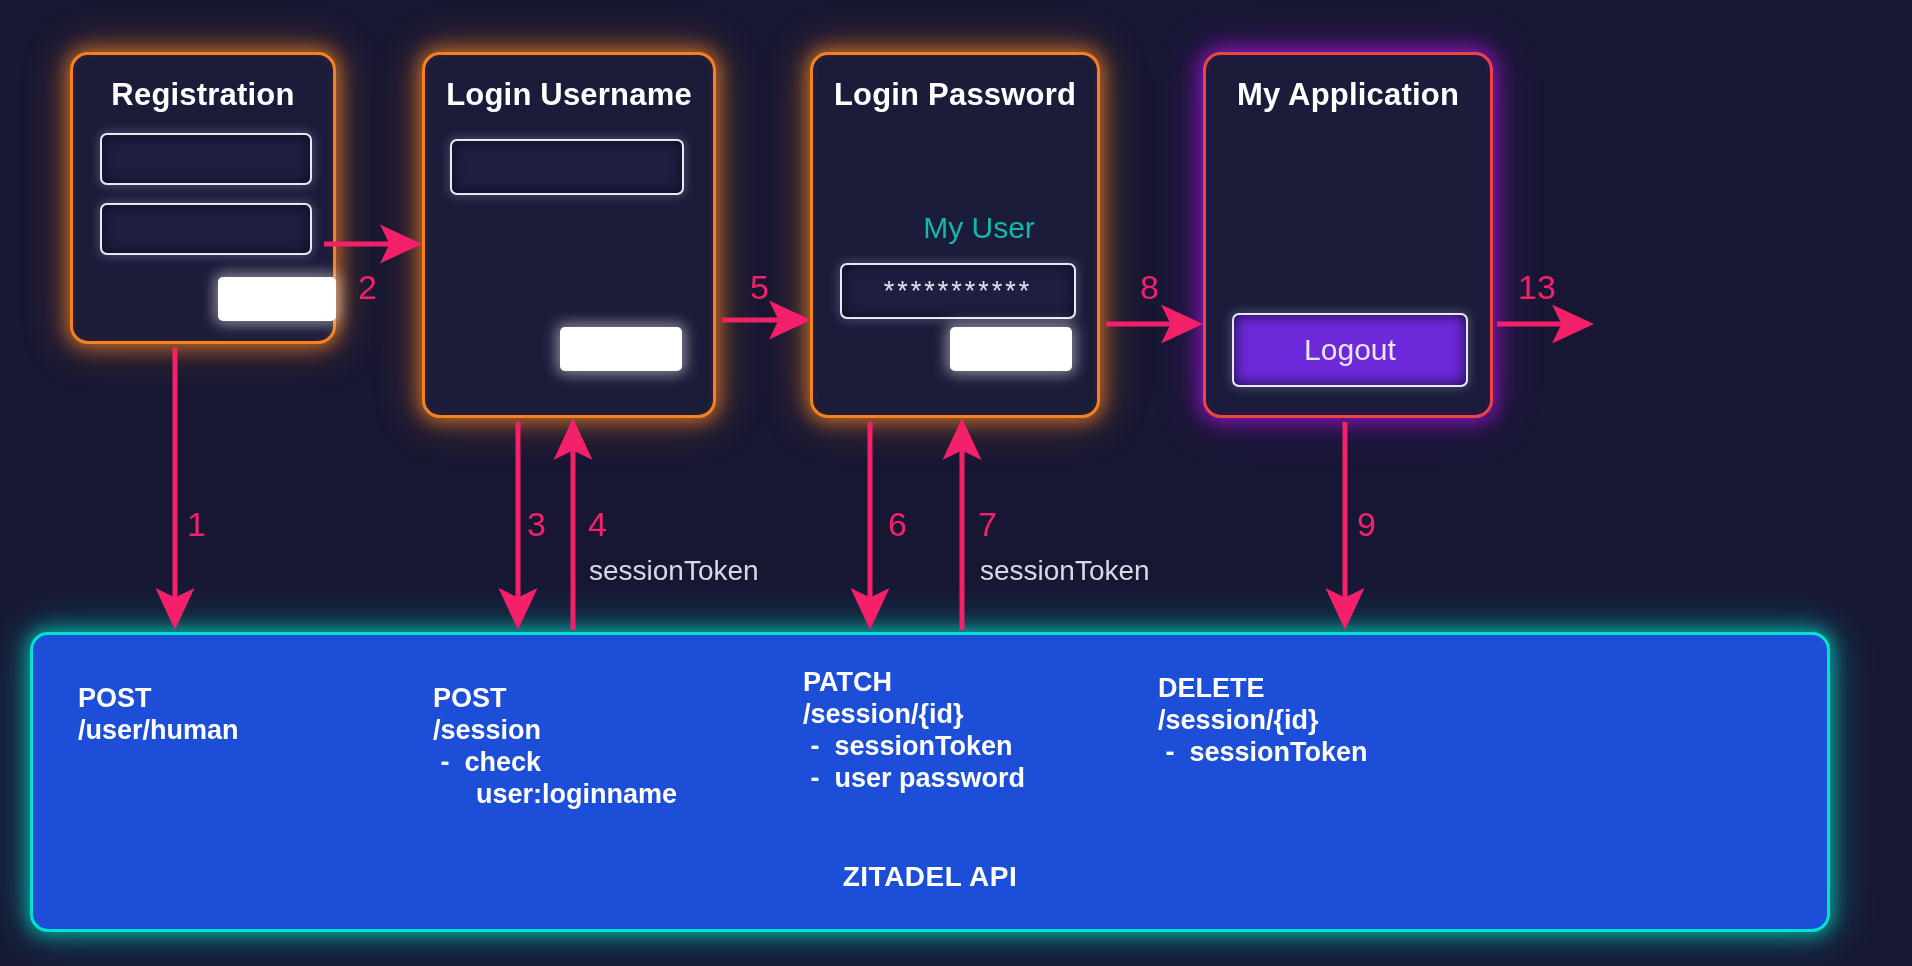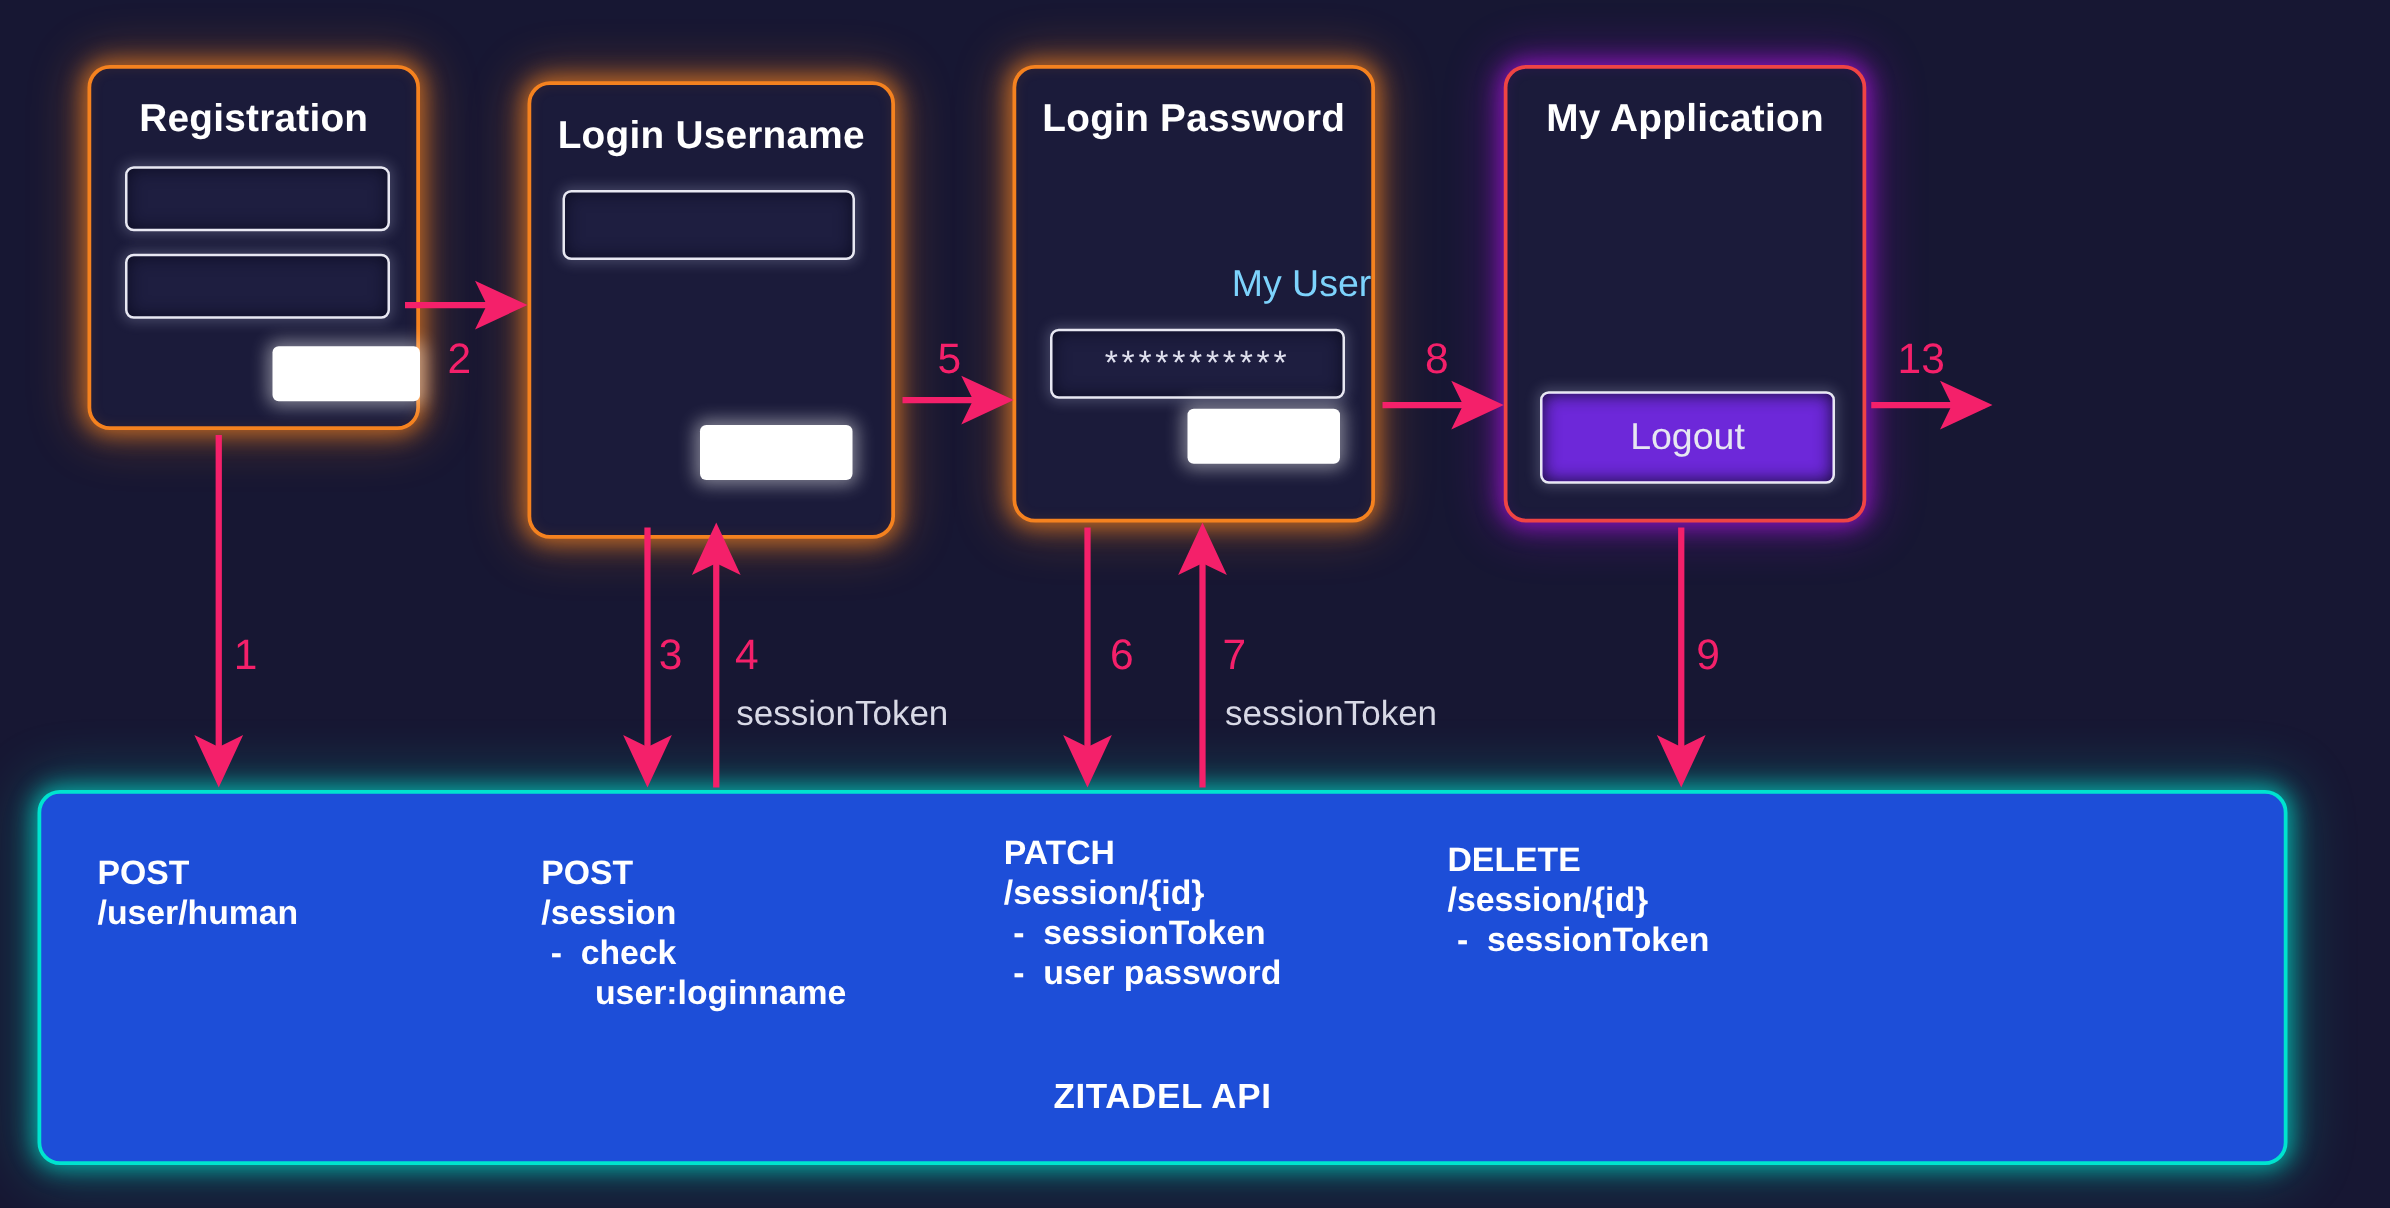--- a/index.html
+++ b/index.html
@@ -49,21 +49,21 @@
     position:absolute;left:0;right:0;top:50%;transform:translateY(-50%);
     text-align:center;font-size:27px;color:#dfe0ee;letter-spacing:3px;
   }
   .btn-white{
     position:absolute;
     background:#ffffff;border-radius:5px;
     box-shadow:0 0 14px 4px rgba(255,255,255,.45);
   }
   .sublabel{
     position:absolute;left:0;right:0;
-    text-align:right;font-size:30px;color:#7dd3fc;font-weight:300;margin-left:48px;
+    text-align:center;font-size:30px;color:#14b8a6;font-weight:300;margin-left:48px;
   }
   .ghost-btn{
     position:absolute;
     border:2px solid #e8e8f2;border-radius:7px;background:#6d28d9;
     box-sizing:border-box;
     box-shadow:0 0 10px 2px rgba(220,225,255,.22),
                inset 0 0 14px rgba(10,10,30,.9);
     display:flex;align-items:center;justify-content:center;
     font-size:30px;color:#e6e7f2;font-weight:300;
   }
@@ -100,21 +100,21 @@
 
 <div id="stage">
 
   <div class="card orange" style="left:26px;top:52px;width:266px;height:292px;margin-left:44px;">
     <div class="card-title">Registration</div>
     <div class="field" style="left:27px;top:78px;width:212px;height:52px;"></div>
     <div class="field" style="left:27px;top:148px;width:212px;height:52px;"></div>
     <div class="btn-white" style="left:145px;top:222px;width:118px;height:44px;"></div>
   </div>
 
-  <div class="card orange" style="left:422px;top:52px;width:294px;height:366px;margin-top:13px;">
+  <div class="card orange" style="left:422px;top:52px;width:294px;height:366px;">
     <div class="card-title">Login Username</div>
     <div class="field" style="left:25px;top:84px;width:234px;height:56px;"></div>
     <div class="btn-white" style="left:135px;top:272px;width:122px;height:44px;"></div>
   </div>
 
   <div class="card orange" style="left:810px;top:52px;width:290px;height:366px;">
     <div class="card-title">Login Password</div>
     <div class="sublabel" style="top:156px;">My User</div>
     <div class="field" style="left:27px;top:208px;width:236px;height:56px;">
       <div class="field-text">***********</div>

